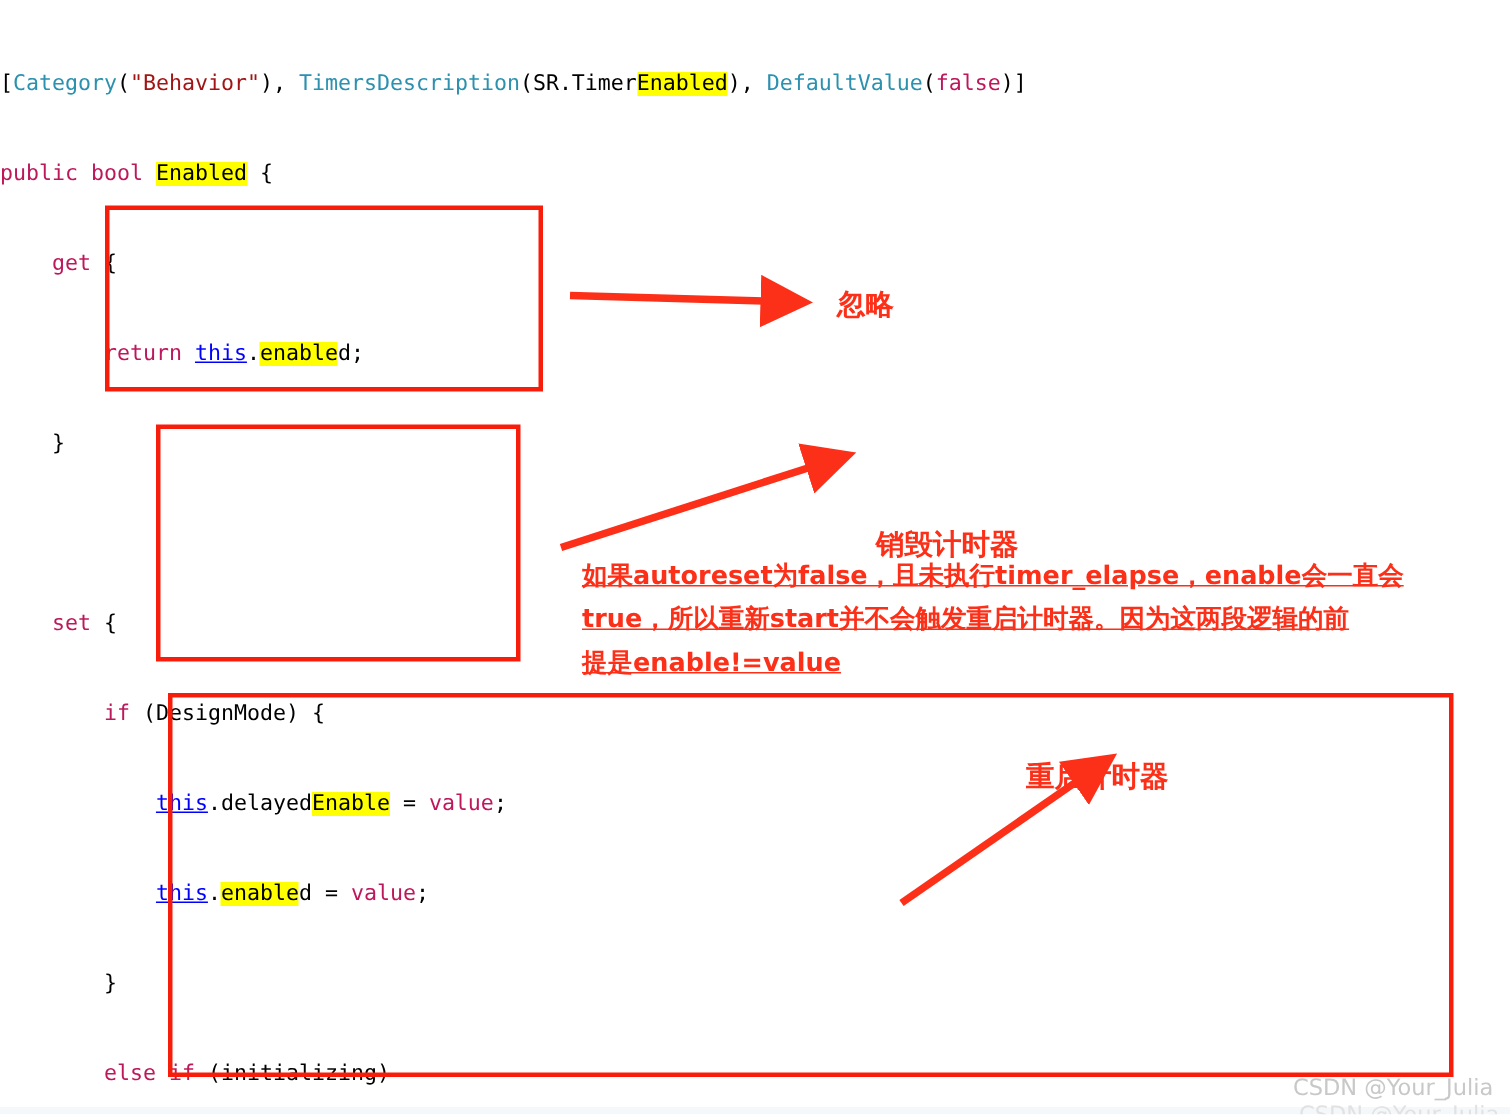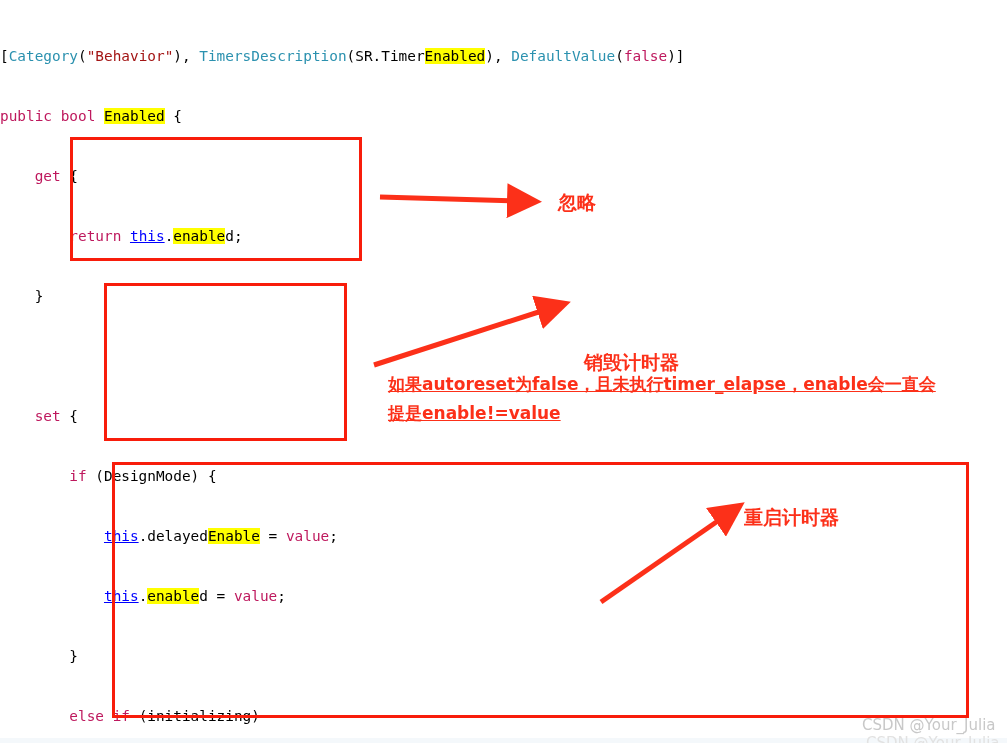--- a/index.html
+++ b/index.html
@@ -182,23 +182,24 @@
         <polygon points="0,0 7,3.5 0,7" fill="#fc3019"></polygon>
       </marker>
     </defs>
     <line x1="6" y1="102" x2="130" y2="16" stroke="#fc3019" stroke-width="5" marker-end="url(#ah3)"></line>
   </svg>
 
   <div class="anno" style="left:558px; top:190px; font-size:19px;">忽略</div>
 
   <div class="anno" style="left:584px; top:302px; font-size:19px;margin-top:48px;">销毁计时器</div>
 
-  <div class="anno" style="left:744px; top:505px; font-size:19px;">重启计时器</div>
+  <div class="anno" style="left:684px; top:505px; font-size:19px;">重启计时器</div>
 
   <div class="anno-block" style="left:388px; top:370px; width:620px;">
     <div>如果autoreset为false，且未执行timer_elapse，enable会一直会</div>
+    <div>true，所以重新start并不会触发重启计时器。因为这两段逻辑的前</div>
     <div>提是enable!=value</div>
   </div>
 
   <div class="wm" style="left:862px; top:716px;">CSDN @Your_Julia</div>
   <div class="wm2" style="left:866px; top:734px;">CSDN @Your_Julia</div>
 
 </div>
 
 </body></html>

